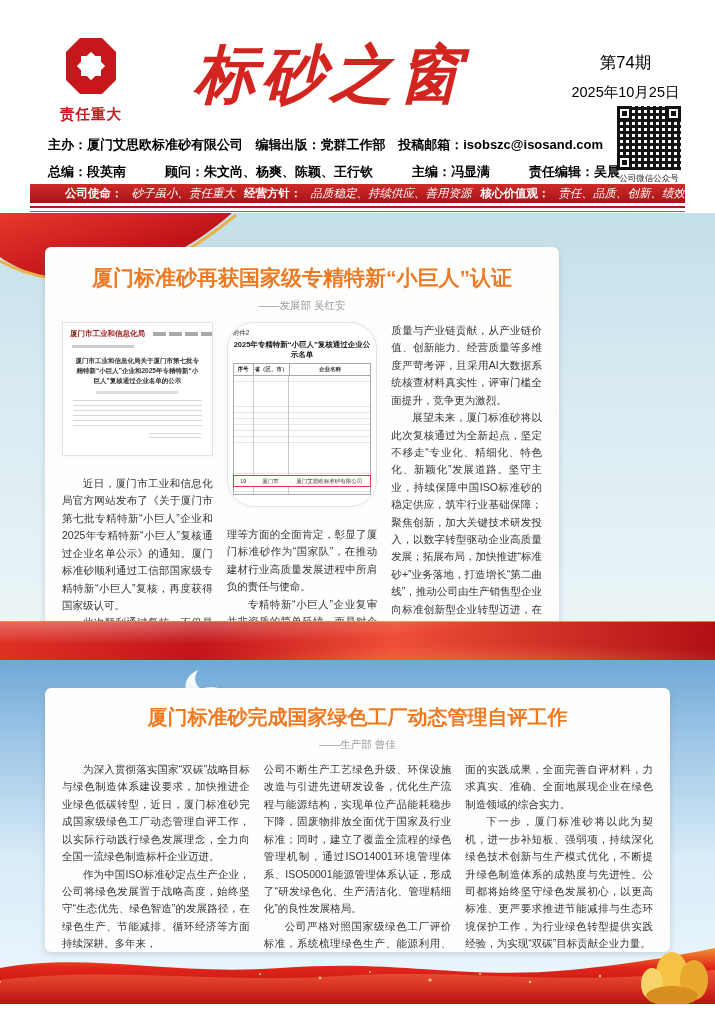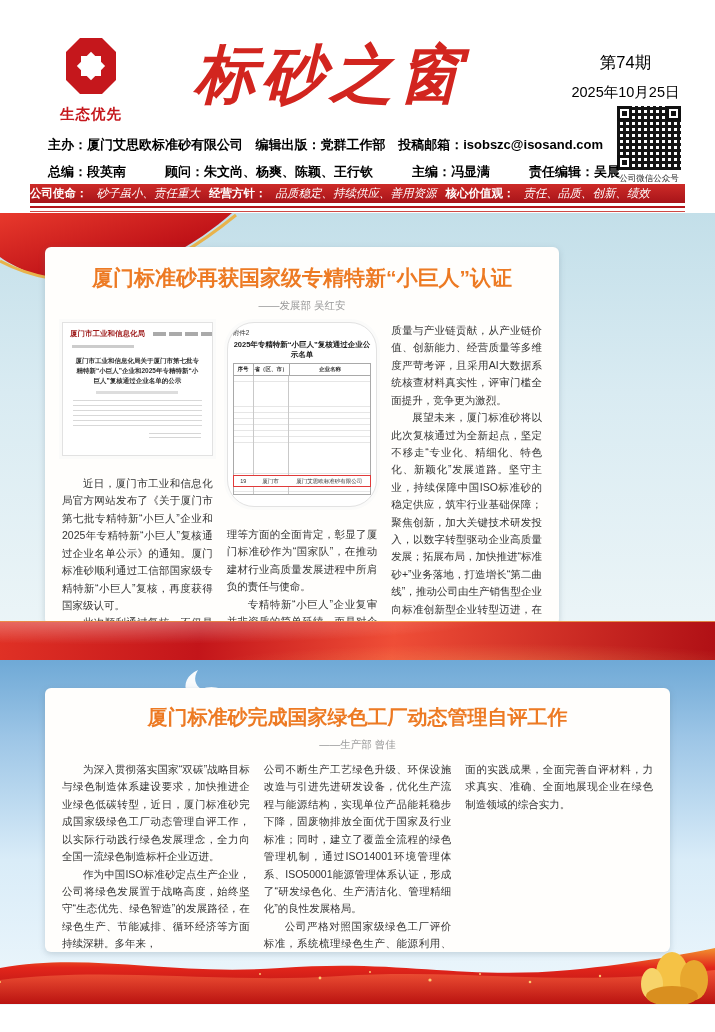--- a/index.html
+++ b/index.html
@@ -23,21 +23,21 @@
   .qr-fp::after{content:"";position:absolute;inset:2px;background:#111;}
   .qr-fp.tl{left:0;top:0;} .qr-fp.tr{right:0;top:0;} .qr-fp.bl{left:0;bottom:0;}
   .qr-caption{position:absolute;left:601px;top:173px;width:96px;text-align:center;font-size:8.5px;color:#222;}
   .masthead{position:absolute;left:48px;top:136px;width:555px;}
   .mh-row{display:flex;justify-content:space-between;font-size:13px;font-weight:bold;color:#000;white-space:nowrap;}
   .mh-row + .mh-row{margin-top:9px;gap:39px;}
 
   
   .banner{position:absolute;left:30px;top:184px;width:655px;height:19px;
         background:linear-gradient(180deg,#cd2b28 0%,#a81419 100%);
-        color:#fff;display:flex;align-items:center;justify-content:flex-start;gap:9px;font-size:11.5px;white-space:nowrap;}
+        color:#fff;display:flex;align-items:center;justify-content:flex-end;gap:9px;font-size:11.5px;white-space:nowrap;}
   .banner .blabel{font-weight:bold;}
   .banner .bval{font-family:"Liberation Serif","DejaVu Serif",serif;font-style:italic;}
   .sep{position:absolute;left:30px;top:206px;width:655px;height:3px;
         border-top:2px solid #b3151b;border-bottom:1px solid #cf4a45;}
 
   
   .section1{position:absolute;left:0;top:213px;width:715px;height:447px;
         background:linear-gradient(180deg,#c3dfe9 0%,#d9ebf2 40%,#eef6f8 100%);}
   .section2{position:absolute;left:0;top:660px;width:715px;height:345px;
         background:linear-gradient(180deg,#6fa9d6 0%,#9cc5e6 22%,#d9ecf8 58%,#eef7fc 100%);}
@@ -100,21 +100,21 @@
 
   <div class="logo-block">
     <svg width="54" height="62" viewBox="0 0 54 62">
       <polygon points="16,2 38,2 52,16 52,44 38,58 16,58 2,44 2,16" fill="#c5171c"></polygon>
       <g fill="#ffffff">
         <rect x="17" y="20" width="20" height="20"></rect>
         <rect x="17" y="20" width="20" height="20" transform="rotate(45 27 30)"></rect>
       </g>
       <polygon points="21,24 33,24 33,36 21,36" fill="#c5171c" transform="rotate(22 27 30)" opacity="0"></polygon>
     </svg>
-    <div class="logo-name">生态优先</div>
+    <div class="logo-name">责任重大</div>
   </div>
 
   <div class="paper-title">标砂之窗</div>
 
   <div class="issue-block">
     <div class="issue-no">第74期</div>
     <div class="issue-date">2025年10月25日</div>
   </div>
 
   <div class="qr-code">
@@ -234,20 +234,21 @@
         <div class="col">
           <p>为深入贯彻落实国家“双碳”战略目标与绿色制造体系建设要求，加快推进企业绿色低碳转型，近日，厦门标准砂完成国家级绿色工厂动态管理自评工作，以实际行动践行绿色发展理念，全力向全国一流绿色制造标杆企业迈进。</p>
           <p>作为中国ISO标准砂定点生产企业，公司将绿色发展置于战略高度，始终坚守“生态优先、绿色智造”的发展路径，在绿色生产、节能减排、循环经济等方面持续深耕。多年来，</p>
         </div>
         <div class="col">
           <p class="cont">公司不断生产工艺绿色升级、环保设施改造与引进先进研发设备，优化生产流程与能源结构，实现单位产品能耗稳步下降，固废物排放全面优于国家及行业标准；同时，建立了覆盖全流程的绿色管理机制，通过ISO14001环境管理体系、ISO50001能源管理体系认证，形成了“研发绿色化、生产清洁化、管理精细化”的良性发展格局。</p>
           <p>公司严格对照国家级绿色工厂评价标准，系统梳理绿色生产、能源利用、环境管理等方</p>
         </div>
         <div class="col">
           <p class="cont">面的实践成果，全面完善自评材料，力求真实、准确、全面地展现企业在绿色制造领域的综合实力。</p>
+          <p>下一步，厦门标准砂将以此为契机，进一步补短板、强弱项，持续深化绿色技术创新与生产模式优化，不断提升绿色制造体系的成熟度与先进性。公司都将始终坚守绿色发展初心，以更高标准、更严要求推进节能减排与生态环境保护工作，为行业绿色转型提供实践经验，为实现“双碳”目标贡献企业力量。</p>
         </div>
       </div>
     </div>
   </div>
 
   <svg class="bottom-wave" width="715" height="60" viewBox="0 0 715 60">
     <defs>
       <linearGradient id="wg1" x1="0" y1="0" x2="0" y2="1">
         <stop offset="0" stop-color="#f2922f"></stop>
           <stop offset="0.35" stop-color="#e2251b"></stop>

